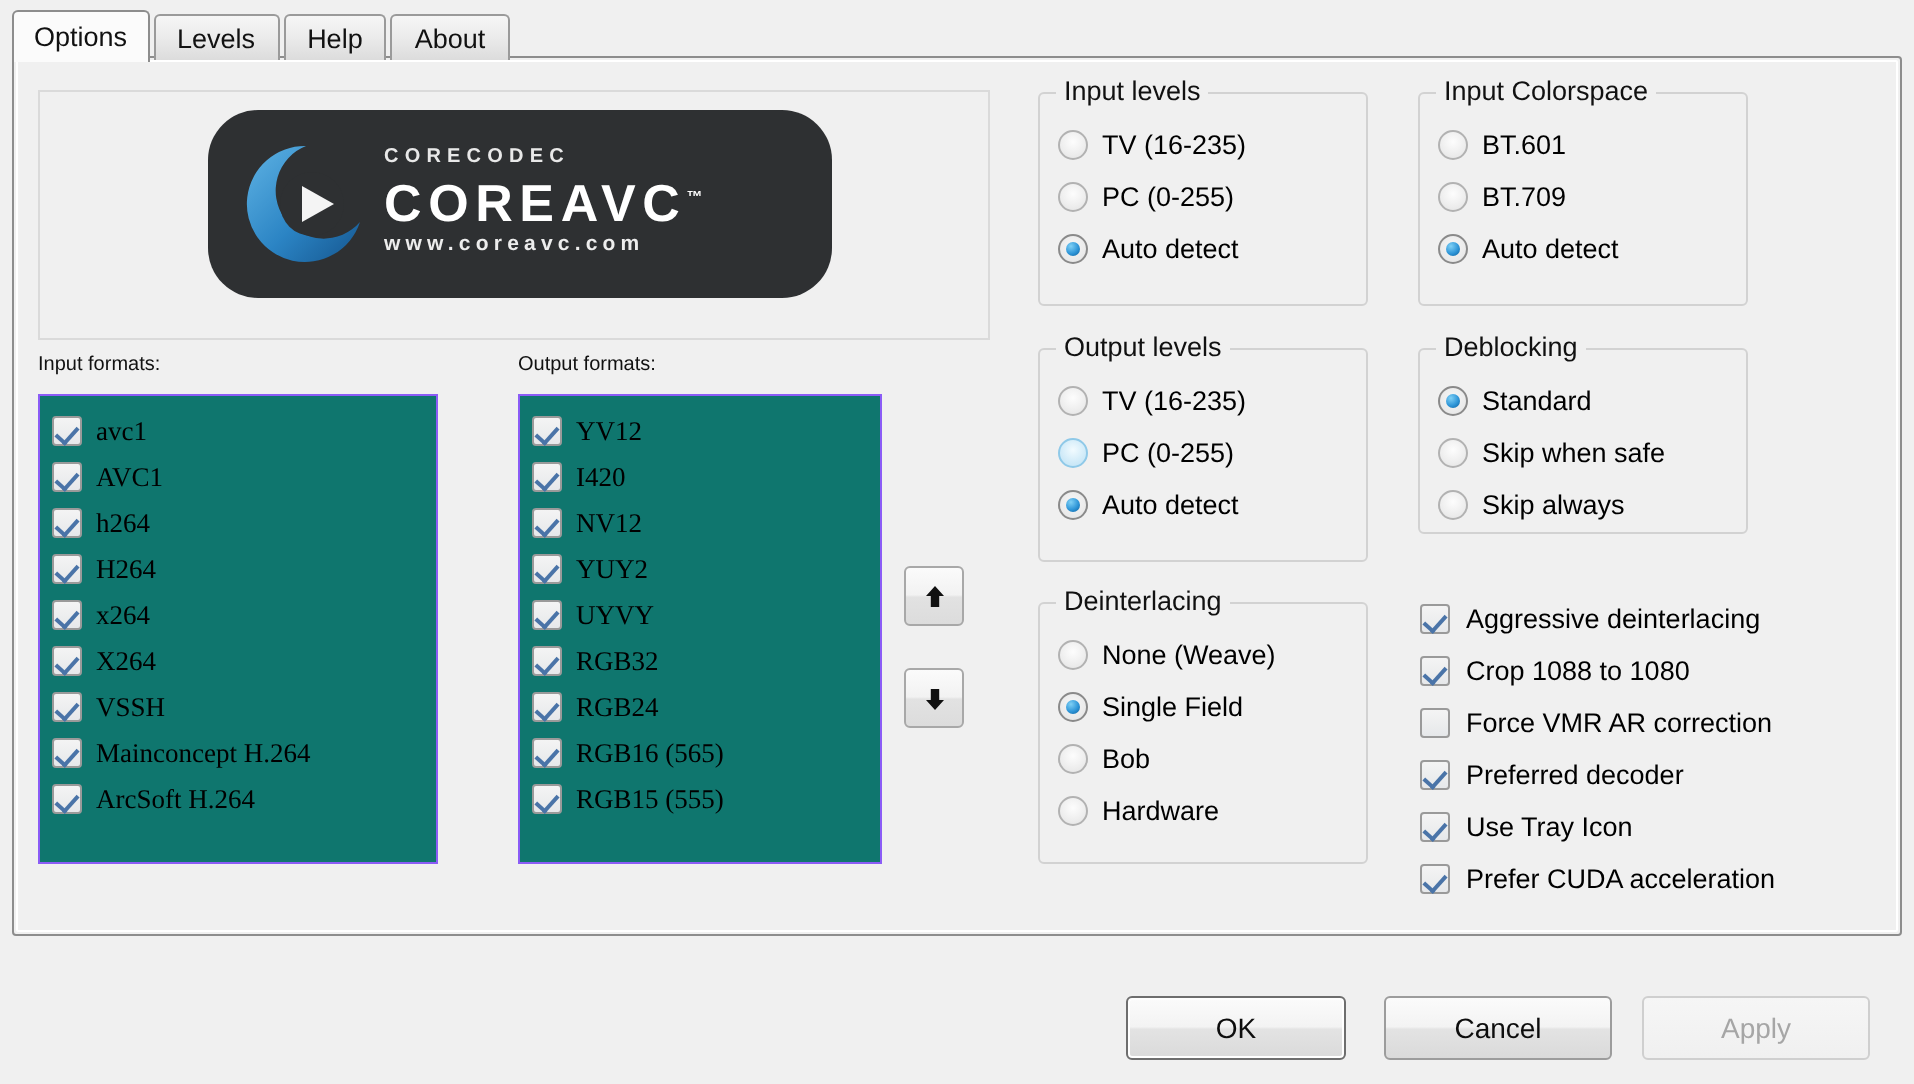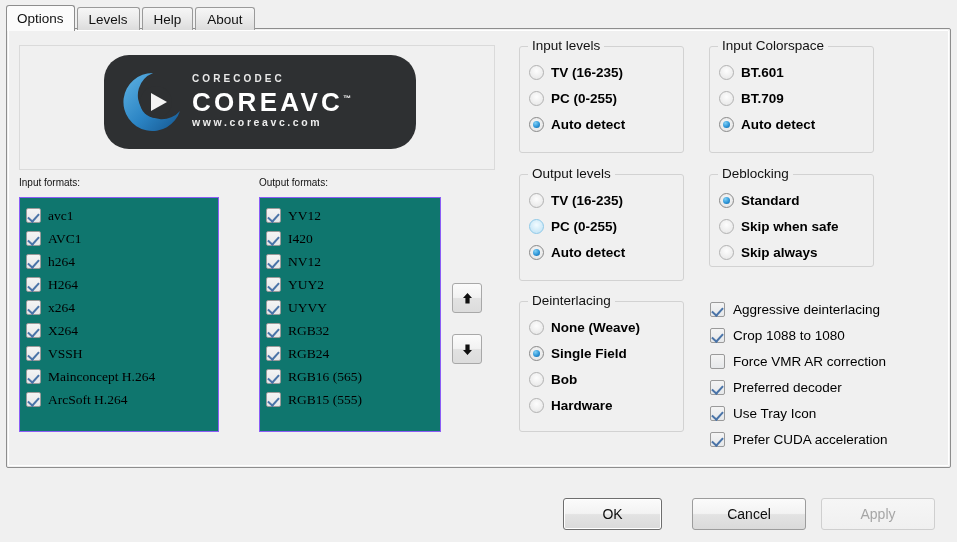--- a/index.html
+++ b/index.html
@@ -114,21 +114,21 @@
     position: absolute;
     border: 1px solid #d2d2d2;
     border-radius: 3px;
   }
   .group > .gtitle {
     position: absolute; top: -9px; left: 8px;
     background: #f0f0f0; padding: 0 4px;
     font-size: 13.5px; color: #111; white-space: nowrap;
   }
   .rrow { display: flex; align-items: center; height: 26px; padding-left: 9px; }
-  .rrow .lbl { margin-left: 7px; font-size: 13.5px; color: #000; white-space: nowrap; font-weight: bold; }
+  .rrow .lbl { margin-left: 7px; font-size: 13.5px; color: #000; white-space: nowrap; }
 
   
   .radio {
     width: 15px; height: 15px; flex: 0 0 15px; border-radius: 50%;
     border: 1px solid #b2b2b2;
     background: radial-gradient(circle at 50% 38%, #fdfdfd 0%, #ededed 62%, #e2e2e2 100%);
     position: relative;
   }
   .radio.sel {
     border-color: #8a8a8a;
@@ -412,17 +412,17 @@
           <span class="lbl">Use Tray Icon</span>
         </div>
         <div class="optrow">
           <span class="cbox dim checked"></span>
           <span class="lbl">Prefer CUDA acceleration</span>
         </div>
       </div>
 
   </div>
 
-  <div class="btn default" style="left:563px; top:498px; width:99px;">OK</div>
+  <div class="btn default" style="left:563px; top:498px; width:110px;">OK</div>
   <div class="btn" style="left:692px; top:498px; width:114px;">Cancel</div>
   <div class="btn disabled" style="left:821px; top:498px; width:114px;">Apply</div>
 
 </div>
 
 </body></html>

